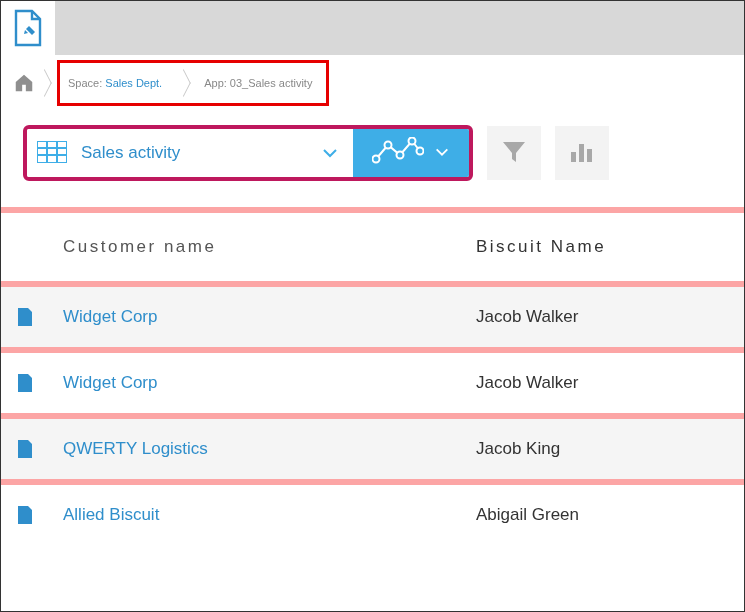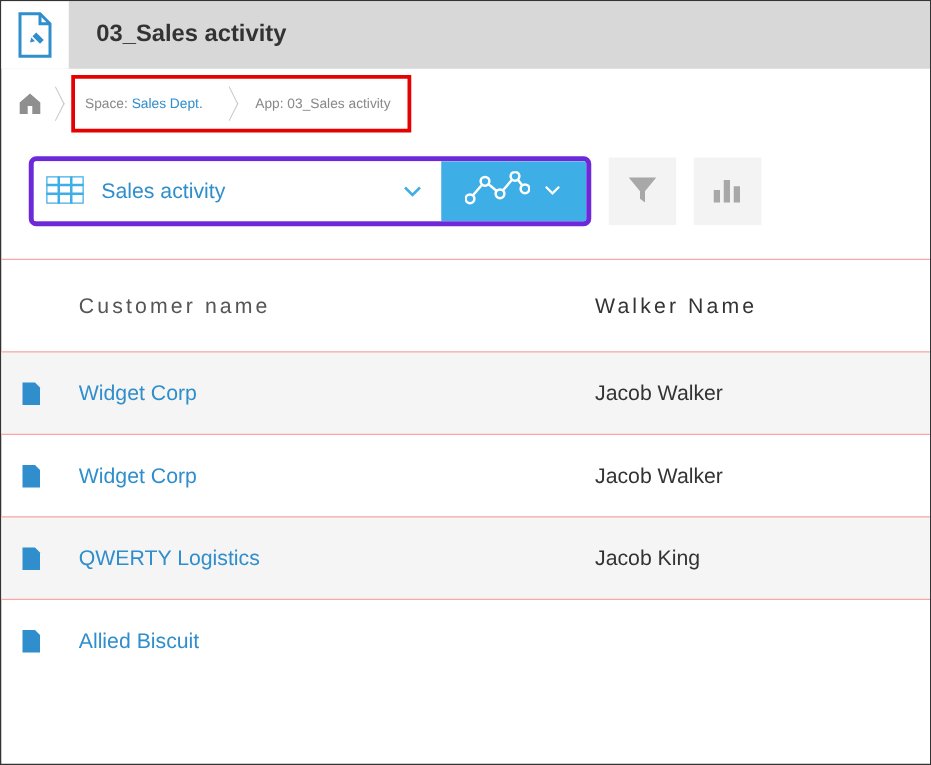--- a/index.html
+++ b/index.html
@@ -78,21 +78,21 @@
   
   .toolbar {
     display: flex;
     align-items: center;
     padding: 14px 0 26px 22px;
     gap: 14px;
   }
   .view-select {
     display: flex;
     align-items: center;
-    border: 4px solid #6d28d9;
+    border: 4px solid #be185d;
     border-radius: 6px;
     height: 56px;
     width: 450px;
     overflow: hidden;
   }
   .vs-left {
     display: flex;
     align-items: center;
     flex: 1;
     background: #fff;
@@ -126,21 +126,21 @@
     background: #f3f3f3;
   }
   
   .table {
     width: 100%;
   }
   .trow {
     display: flex;
     align-items: center;
     height: 66px;
-    border-top: 1px solid #fca5a5;
+    border-top: 6px solid #fca5a5;
   }
   .trow.header-row {
     height: 74px;
     font-size: 16px;
     color: #555;
     letter-spacing: 2.5px;
   }
   .trow.alt { background: #f5f5f5; }
   .c-icon { width: 48px; display:flex; align-items:center; justify-content:center; }
   .c-customer { flex: 1; padding-left: 14px; font-size: 17px; }
@@ -153,21 +153,20 @@
 <div class="header">
   <div class="header-doc-icon">
     <svg width="32" height="38" viewBox="0 0 32 38">
       <path d="M4 2 H20 L28 10 V36 H4 Z" fill="none" stroke="#2f8ecb" stroke-width="2.4"></path>
       <path d="M20 2 V10 H28" fill="none" stroke="#2f8ecb" stroke-width="2.4"></path>
       <path d="M18 16 L24 22 L18 16 Z" fill="#2f8ecb"></path>
       <path d="M17 17 L23 23 L20 26 L14 20 Z" fill="#2f8ecb"></path>
       <path d="M13 21 L12 25 L16 24 Z" fill="#2f8ecb"></path>
     </svg>
   </div>
-  <div class="header-title">03_Sales activity</div>
 </div>
 
 <div class="breadcrumb-row">
   <span class="home-icon">
     <svg width="22" height="22" viewBox="0 0 24 24">
       <path d="M3 11 L12 3 L21 11 V21 H14 V14 H10 V21 H3 Z" fill="#8f8f8f"></path>
     </svg>
   </span>
   <span class="bc-chevron"></span>
   <div class="breadcrumbs">
@@ -236,21 +235,21 @@
         <rect x="19" y="11" width="5" height="13" fill="#a8a8a8"></rect>
       </svg>
     </span>
   </div>
 </div>
 
 <div class="table">
   <div class="trow header-row">
     <div class="c-icon"></div>
     <div class="c-customer">Customer name</div>
-    <div class="c-contact">Walker Name</div>
+    <div class="c-contact">Biscuit Name</div>
   </div>
 
   <div class="trow alt">
     <div class="c-icon">
       <svg width="16" height="20" viewBox="0 0 16 20">
           <path d="M1 1 H11 L15 5 V19 H1 Z" fill="#2f8ecb"></path>
         </svg>
     </div>
     <div class="c-customer"><span class="link">Widget Corp</span></div>
     <div class="c-contact">Jacob Walker</div>
@@ -276,14 +275,15 @@
     <div class="c-contact">Jacob King</div>
   </div>
 
   <div class="trow">
     <div class="c-icon">
       <svg width="16" height="20" viewBox="0 0 16 20">
           <path d="M1 1 H11 L15 5 V19 H1 Z" fill="#2f8ecb"></path>
         </svg>
     </div>
     <div class="c-customer"><span class="link">Allied Biscuit</span></div>
+    <div class="c-contact">Abigail Green</div>
   </div>
 </div>
 
 </body></html>

